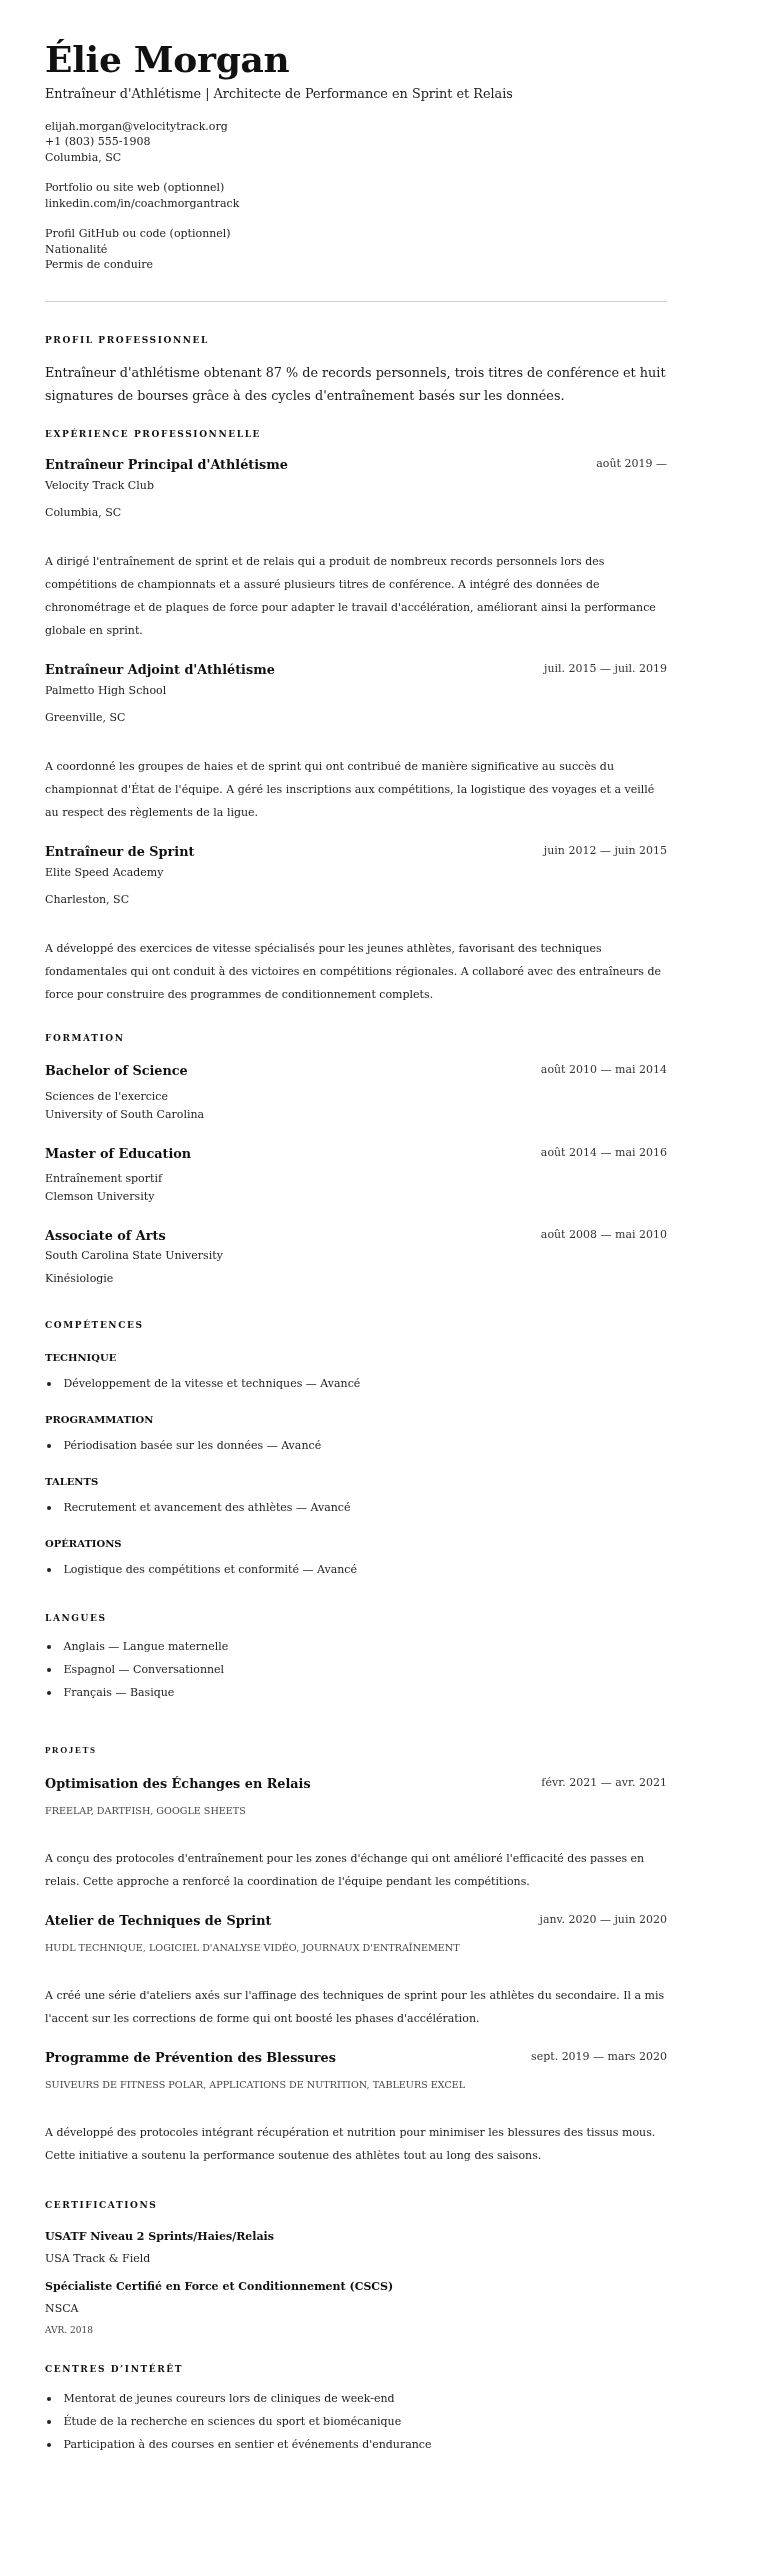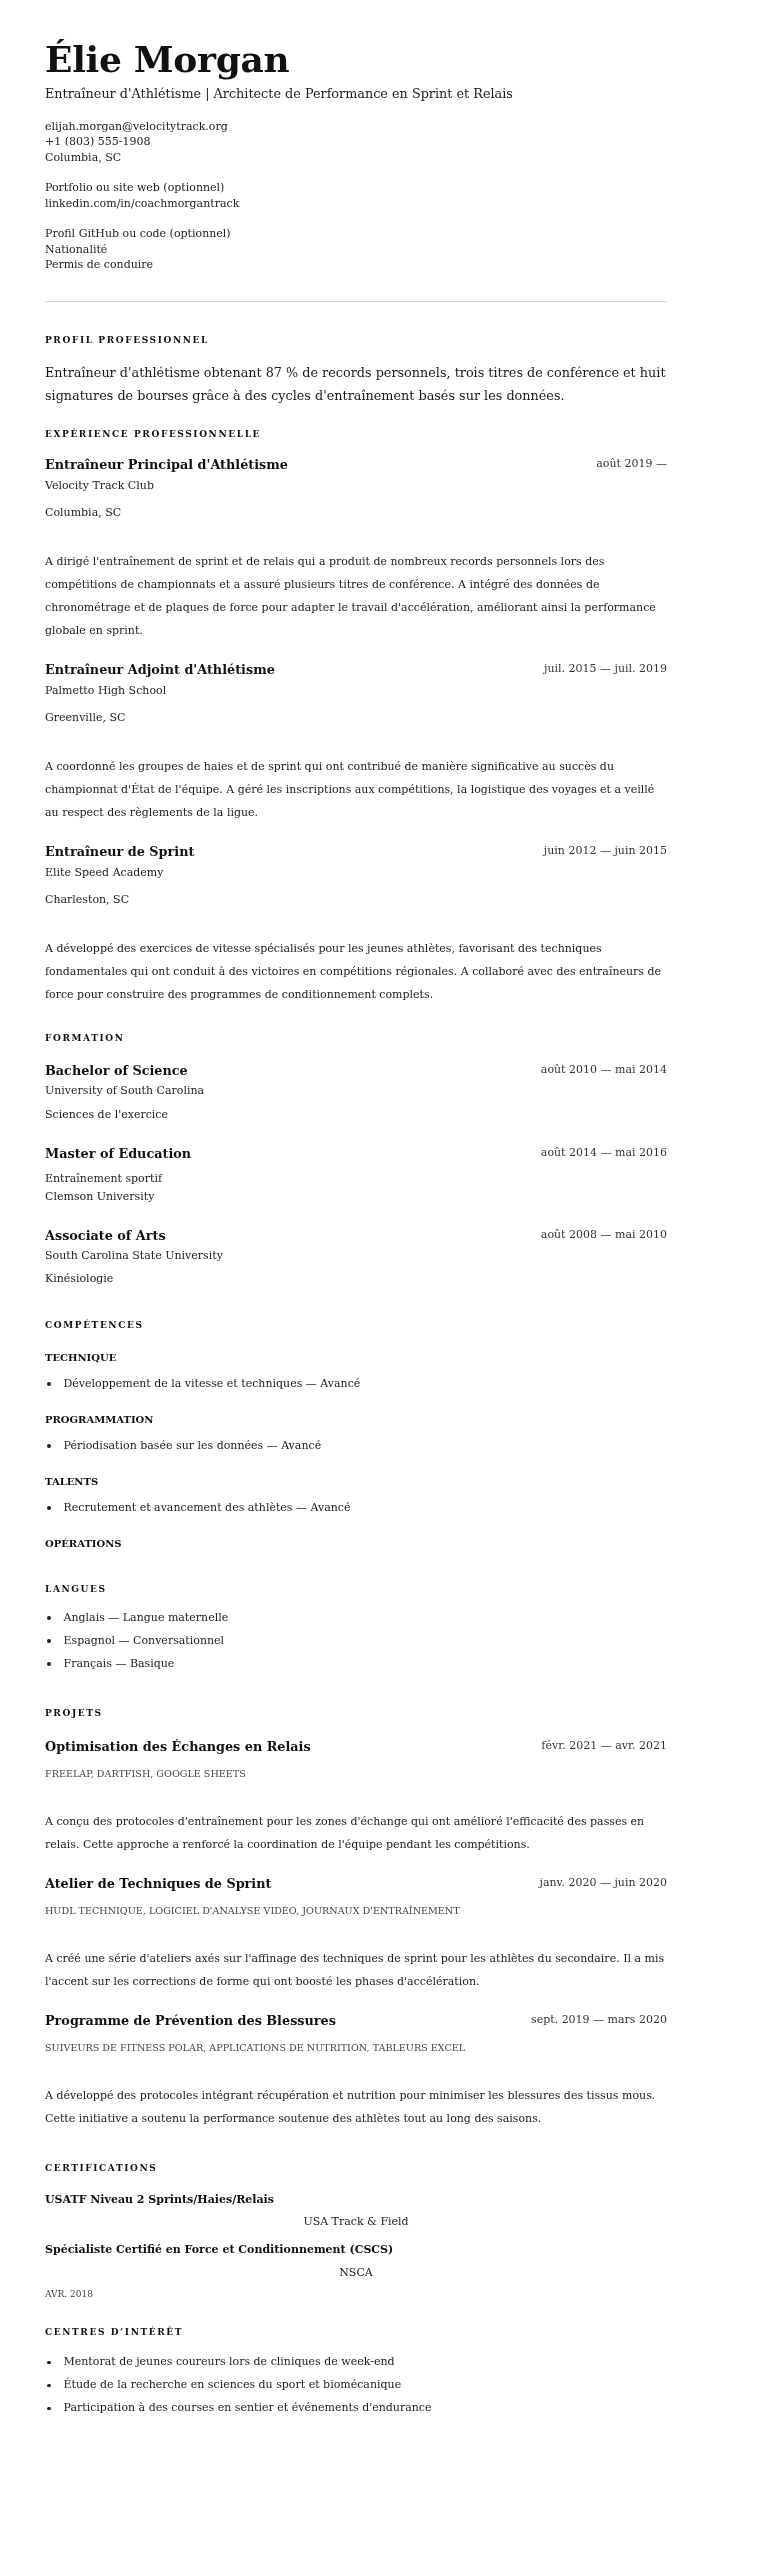--- a/index.html
+++ b/index.html
@@ -121,21 +121,21 @@
     left: 1.9px;
     top: 10.2px;
     width: 3.8px;
     height: 3.8px;
     border-radius: 50%;
     background: #222;
   }
   .skill-list { margin-top: 5.8px; }
   .sec-lang { margin-top: 31px; }
   .lang-list { margin-top: 10.2px; }
-  .sec-proj { margin-top: 32px; }
+  .sec-proj { margin-top: 40px; font-family: Liberation Serif, serif; }
   .proj { margin-top: 18px; }
   .proj + .proj { margin-top: 19px; }
   .proj-tech {
     font-size: 9.6px;
     line-height: 14px;
     color: #444;
     text-transform: uppercase;
     margin-top: 11px;
   }
   .proj-desc {
@@ -151,21 +151,20 @@
     font-size: 11px;
     font-weight: bold;
     line-height: 15.3px;
     color: #111;
   }
   .cert-issuer {
     font-size: 11px;
     line-height: 15.3px;
     color: #222;
     margin-top: 7px;
-    text-align: center;
   }
   .cert-date {
     font-size: 9px;
     line-height: 12.8px;
     color: #444;
     text-transform: uppercase;
     margin-top: 7.7px;
   }
   .sec-interests { margin-top: 25.6px; }
   .interest-list { margin-top: 11.5px; }
@@ -237,22 +236,22 @@
   </section>
 
   <section>
     <h2 class="section-title sec-formation">FORMATION</h2>
 
     <div class="edu">
       <div class="entry-head">
         <div class="entry-title">Bachelor of Science</div>
         <div class="entry-date">août 2010 — mai 2014</div>
       </div>
+      <div class="entry-sub field">Sciences de l'exercice</div>
       <div class="entry-sub school">University of South Carolina</div>
-      <div class="entry-sub field">Sciences de l'exercice</div>
     </div>
 
     <div class="edu">
       <div class="entry-head">
         <div class="entry-title">Master of Education</div>
         <div class="entry-date">août 2014 — mai 2016</div>
       </div>
       <div class="entry-sub field">Entraînement sportif</div>
       <div class="entry-sub school">Clemson University</div>
     </div>
@@ -279,20 +278,23 @@
     <ul class="bullet-list skill-list">
       <li>Périodisation basée sur les données — Avancé</li>
     </ul>
 
     <div class="skill-cat">TALENTS</div>
     <ul class="bullet-list skill-list">
       <li>Recrutement et avancement des athlètes — Avancé</li>
     </ul>
 
     <div class="skill-cat">OPÉRATIONS</div>
+    <ul class="bullet-list skill-list">
+      <li>Logistique des compétitions et conformité — Avancé</li>
+    </ul>
   </section>
 
   <section>
     <h2 class="section-title sec-lang">LANGUES</h2>
     <ul class="bullet-list lang-list">
       <li>Anglais — Langue maternelle</li>
       <li>Espagnol — Conversationnel</li>
       <li>Français — Basique</li>
     </ul>
   </section>

